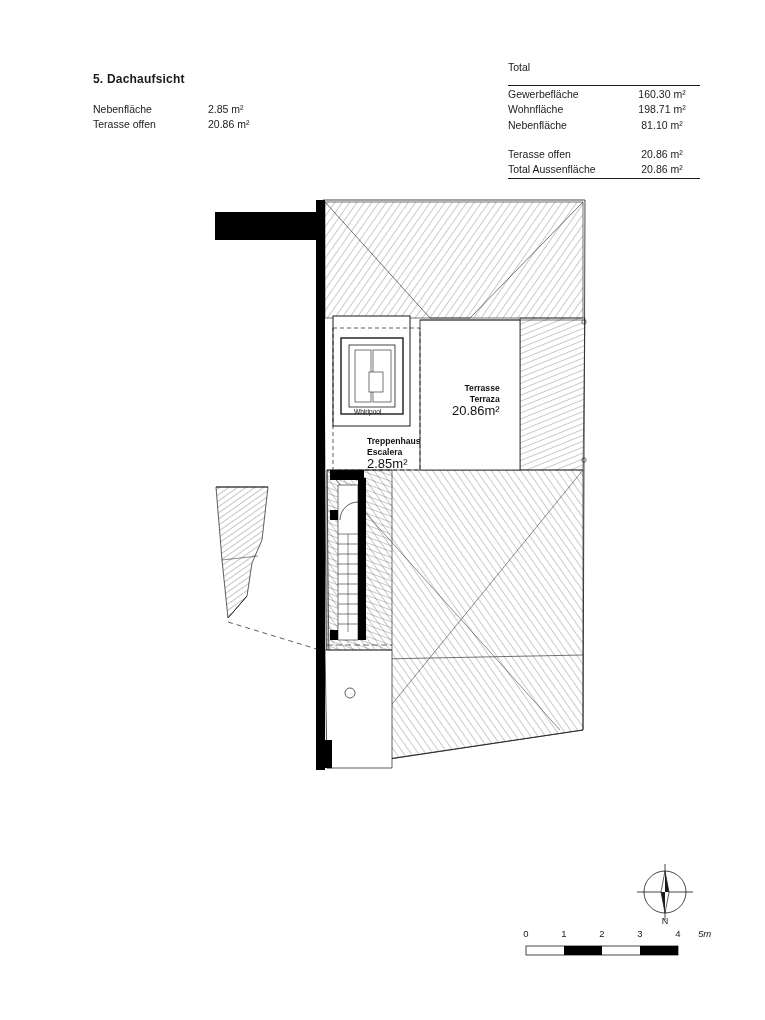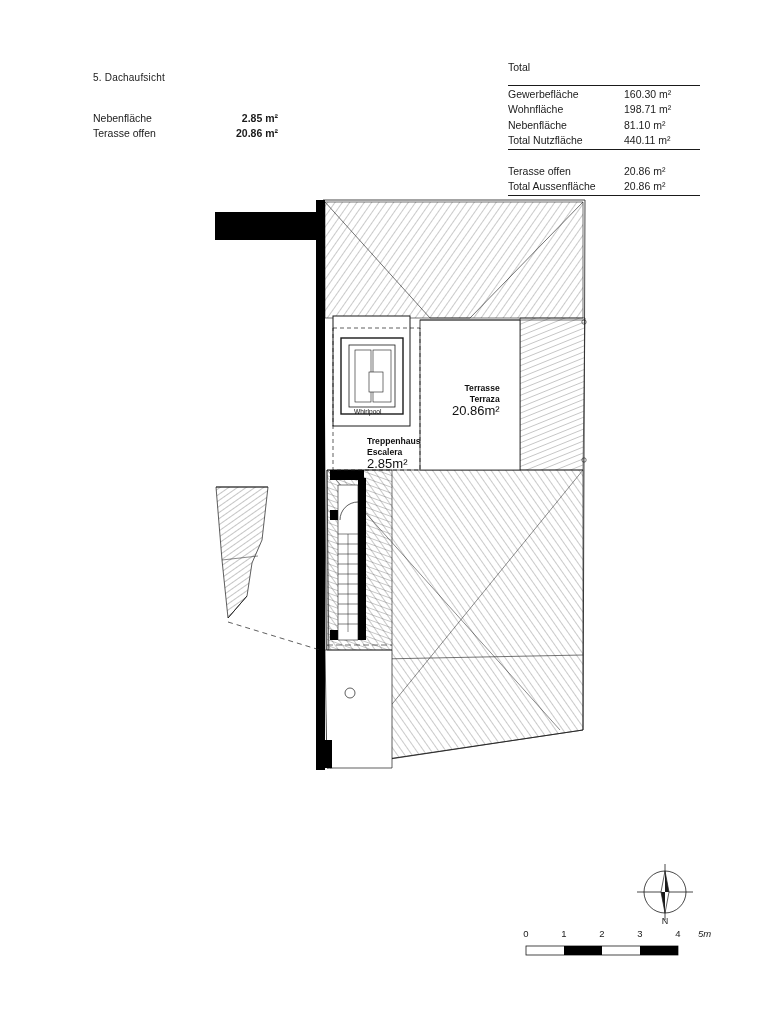--- a/index.html
+++ b/index.html
@@ -21,35 +21,36 @@
   }
 
   
   .title-block {
     position: absolute;
     left: 93px;
     top: 72px;
     width: 290px;
   }
   .plan-title {
-    font-size: 10px;
+    font-size: 12px;
     letter-spacing: 0.2px;
     color: #1a1a1a;
-    margin-bottom: 28px;
+    margin-bottom: 16px;
+    font-weight: bold;
   }
   .area-rows {
     font-size: 10.5px;
     line-height: 15px;
   }
   .area-row {
     display: flex;
     width: 185px;
   }
   .area-row .lbl { flex: 1 1 auto; }
-  .area-row .val { flex: 0 0 70px; text-align: right; font-weight: bold; }
+  .area-row .val { flex: 0 0 70px; text-align: left; }
 
   
   .schedule {
     position: absolute;
     left: 508px;
     top: 60px;
     width: 192px;
     font-size: 10.5px;
     line-height: 15.2px;
   }
@@ -57,21 +58,21 @@
     border-bottom: 0.7px solid #1a1a1a;
     padding-bottom: 10px;
     margin-bottom: 1px;
     width: 100%;
   }
   .s-row {
     display: flex;
     width: 100%;
   }
   .s-row .lbl { flex: 1 1 auto; }
-  .s-row .val { flex: 0 0 76px; text-align: left; }
+  .s-row .val { flex: 0 0 76px; text-align: center; }
   .s-row.total-line { border-bottom: 0.7px solid #1a1a1a; padding-bottom: 1px; }
   .s-gap { height: 14px; }
 
   
   .drawing {
     position: absolute;
     left: 0;
     top: 0;
     width: 765px;
     height: 1020px;
@@ -160,24 +161,20 @@
       <span class="lbl">Gewerbefläche</span>
       <span class="val">160.30 m²</span>
     </div>
     <div class="s-row">
       <span class="lbl">Wohnfläche</span>
       <span class="val">198.71 m²</span>
     </div>
     <div class="s-row">
       <span class="lbl">Nebenfläche</span>
       <span class="val">81.10 m²</span>
-    </div>
-    <div class="s-row total-line">
-      <span class="lbl">Total Nutzfläche</span>
-      <span class="val">440.11 m²</span>
     </div>
     <div class="s-gap"></div>
     <div class="s-row">
       <span class="lbl">Terasse offen</span>
       <span class="val">20.86 m²</span>
     </div>
     <div class="s-row total-line">
       <span class="lbl">Total Aussenfläche</span>
       <span class="val">20.86 m²</span>
     </div>

